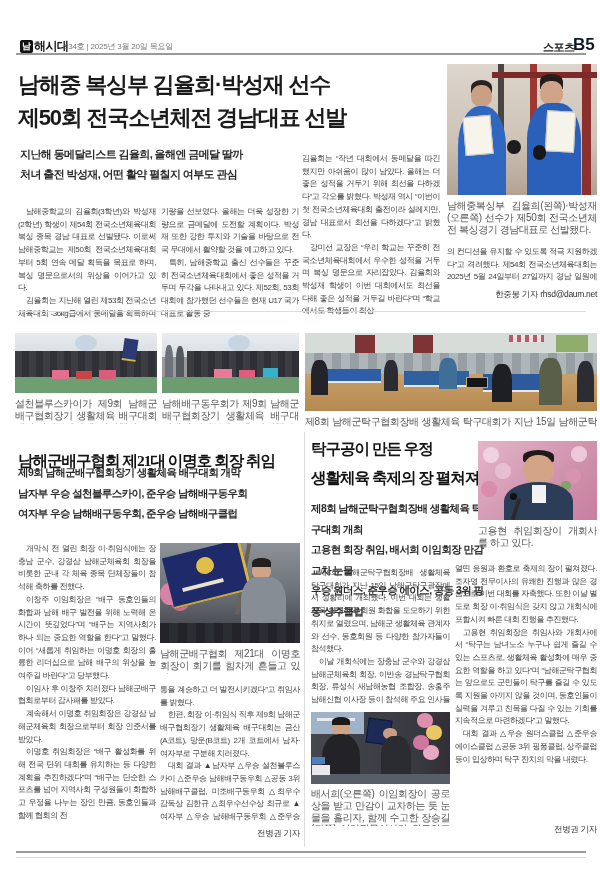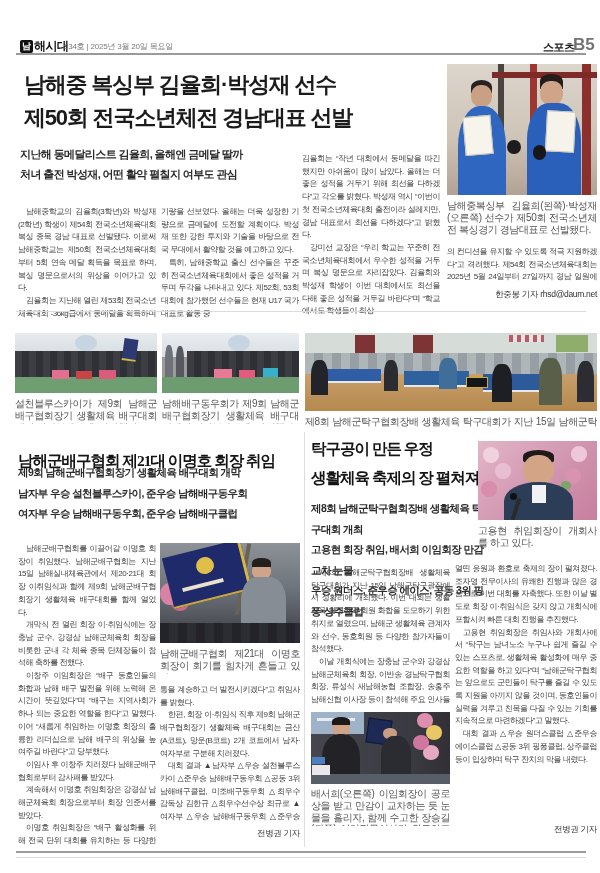--- a/index.html
+++ b/index.html
@@ -7,21 +7,21 @@
         font-family:"Liberation Sans","DejaVu Sans",sans-serif;color:#333;overflow:hidden;}
   .abs{position:absolute;}
   .rule{position:absolute;background:#9a9a9a;}
   .rule-light{position:absolute;background:#dcdcdc;}
   
   .logo-box{display:inline-block;background:#111;color:#fff;font-weight:700;font-size:9px;
             width:13px;height:13px;line-height:13px;text-align:center;border-radius:2px;vertical-align:middle;}
   .logo-rest{font-weight:800;font-size:12px;color:#111;letter-spacing:-0.5px;vertical-align:middle;margin-left:1px;}
   .issue{font-size:8px;color:#7a7a7a;letter-spacing:-0.2px;}
   .section{font-size:11px;font-weight:700;color:#222;letter-spacing:-0.5px;}
-  .pageno{font-size:17px;font-weight:700;color:#737373;}
+  .pageno{font-size:17px;font-weight:700;color:#0f172a;}
   
   .h1{font-size:22px;line-height:33px;font-weight:800;color:#1b1b1b;letter-spacing:-1.2px;}
   .sub1{font-size:11px;line-height:20px;font-weight:700;color:#2b2b2b;letter-spacing:-0.6px;}
   
   .h2{font-family:"Liberation Serif","DejaVu Serif",serif;font-size:15.5px;font-weight:700;
       color:#141414;letter-spacing:-1px;line-height:22px;}
   .sub2{font-size:10.5px;line-height:20.5px;font-weight:700;color:#2b2b2b;letter-spacing:-0.6px;}
   
   .body-col{font-size:8px;line-height:12.7px;letter-spacing:-0.4px;text-align:justify;
             color:#3e3e3e;overflow:hidden;}
@@ -39,21 +39,21 @@
 <div class="page">
 
   <div class="abs" style="left:20px;top:37px;">
     <span class="logo-box">남</span><span class="logo-rest">해시대</span>
   </div>
   <div class="abs issue" style="left:64px;top:41px;">934호 | 2025년 3월 20일 목요일</div>
   <div class="abs section" style="left:543px;top:40px;">스포츠</div>
   <div class="abs pageno" style="left:573px;top:35px;">B5</div>
   <div class="rule" style="left:16px;top:53px;width:570px;height:2px;"></div>
 
-  <div class="abs h1" style="left:18px;top:68px;width:430px;margin-left:6px;">
+  <div class="abs h1" style="left:18px;top:68px;width:430px;">
     <div>남해중 복싱부 김율희·박성재 선수</div>
     <div>제50회 전국소년체전 경남대표 선발</div>
   </div>
   <div class="abs sub1" style="left:20px;top:144px;width:300px;">
     <div>지난해 동메달리스트 김율희, 올해엔 금메달 딸까</div>
     <div>처녀 출전 박성재, 어떤 활약 펼칠지 여부도 관심</div>
   </div>
 
   <div class="abs body-col" style="left:18px;top:206px;width:138px;height:115px;">
       <p>남해중학교의 김율희(3학년)와 박성재(2학년) 학생이 제54회 전국소년체육대회 복싱 종목 경남 대표로 선발됐다. 이로써 남해중학교는 제50회 전국소년체육대회부터 5회 연속 메달 획득을 목표로 하며, 복싱 명문으로서의 위상을 이어가고 있다.</p>
@@ -142,21 +142,20 @@
   <div class="rule-light" style="left:304px;top:432px;width:1px;height:415px;"></div>
 
   <div class="abs h2" style="left:18px;top:450px;width:284px;">남해군배구협회 제21대 이명호 회장 취임</div>
   <div class="abs sub2" style="left:18px;top:462px;width:284px;">
     <div>제9회 남해군배구협회장기 생활체육 배구대회 개막</div>
     <div>남자부 우승 설천블루스카이, 준우승 남해배구동우회</div>
     <div>여자부 우승 남해배구동우회, 준우승 남해배구클럽</div>
   </div>
 
   <div class="abs body-col" style="left:18px;top:543px;width:138px;height:307px;">
-      <p>남해군배구협회를 이끌어갈 이명호 회장이 취임했다. 남해군배구협회는 지난 15일 남해실내체육관에서 제20·21대 회장 이취임식과 함께 제9회 남해군배구협회장기 생활체육 배구대회를 함께 열었다.</p>
       <p>개막식 전 열린 회장 이·취임식에는 장충남 군수, 강경삼 남해군체육회 회장을 비롯한 군내 각 체육 종목 단체장들이 참석해 축하를 전했다.</p>
       <p>이창주 이임회장은 “배구 동호인들의 화합과 남해 배구 발전을 위해 노력해 온 시간이 뜻깊었다”며 “배구는 지역사회가 하나 되는 중요한 역할을 한다”고 말했다. 이어 “새롭게 취임하는 이명호 회장의 훌륭한 리더십으로 남해 배구의 위상을 높여주길 바란다”고 당부했다.</p>
       <p>이임사 후 이창주 치러졌다 남해군배구협회로부터 감사패를 받았다.</p>
       <p>계속해서 이명호 취임회장은 강경삼 남해군체육회 회장으로부터 회장 인준서를 받았다.</p>
       <p>이명호 취임회장은 “배구 활성화를 위해 전국 단위 대회를 유치하는 등 다양한 계획을 추진하겠다”며 “배구는 단순한 스포츠를 넘어 지역사회 구성원들이 화합하고 우정을 나누는 장인 만큼, 동호인들과 함께 협회의 전</p>
     </div>
 
   <div class="photo" style="left:160px;top:543px;width:140px;height:100px;">
     <div class="ly" style="left:0;top:0;width:100%;height:100%;background:linear-gradient(180deg,#8d9298 0%,#6f747c 45%,#3a3b41 100%);"></div>
     <div class="ly" style="left:0;top:40%;width:14%;height:22%;background:#d983a4;border-radius:50%;box-shadow:10px 6px 0 #c8698e,20px -2px 0 #e4a0ba;"></div>

